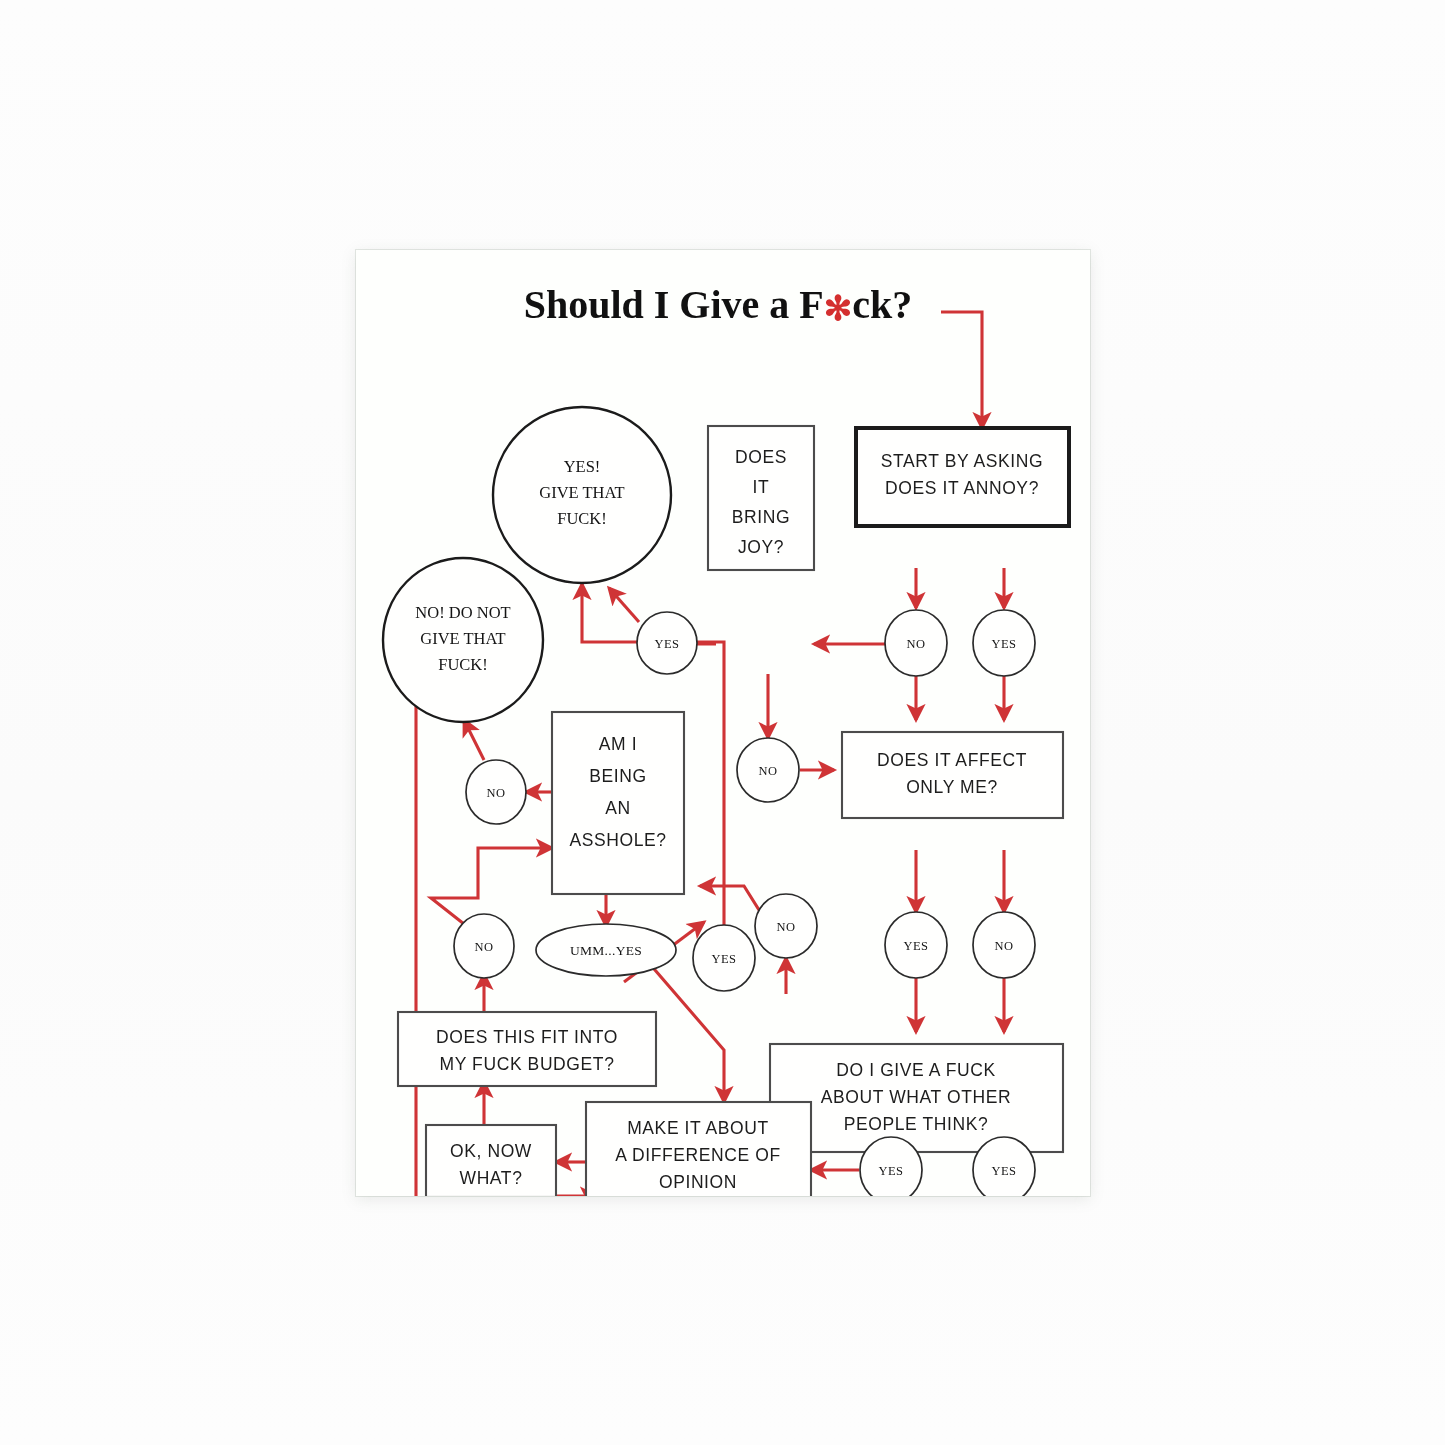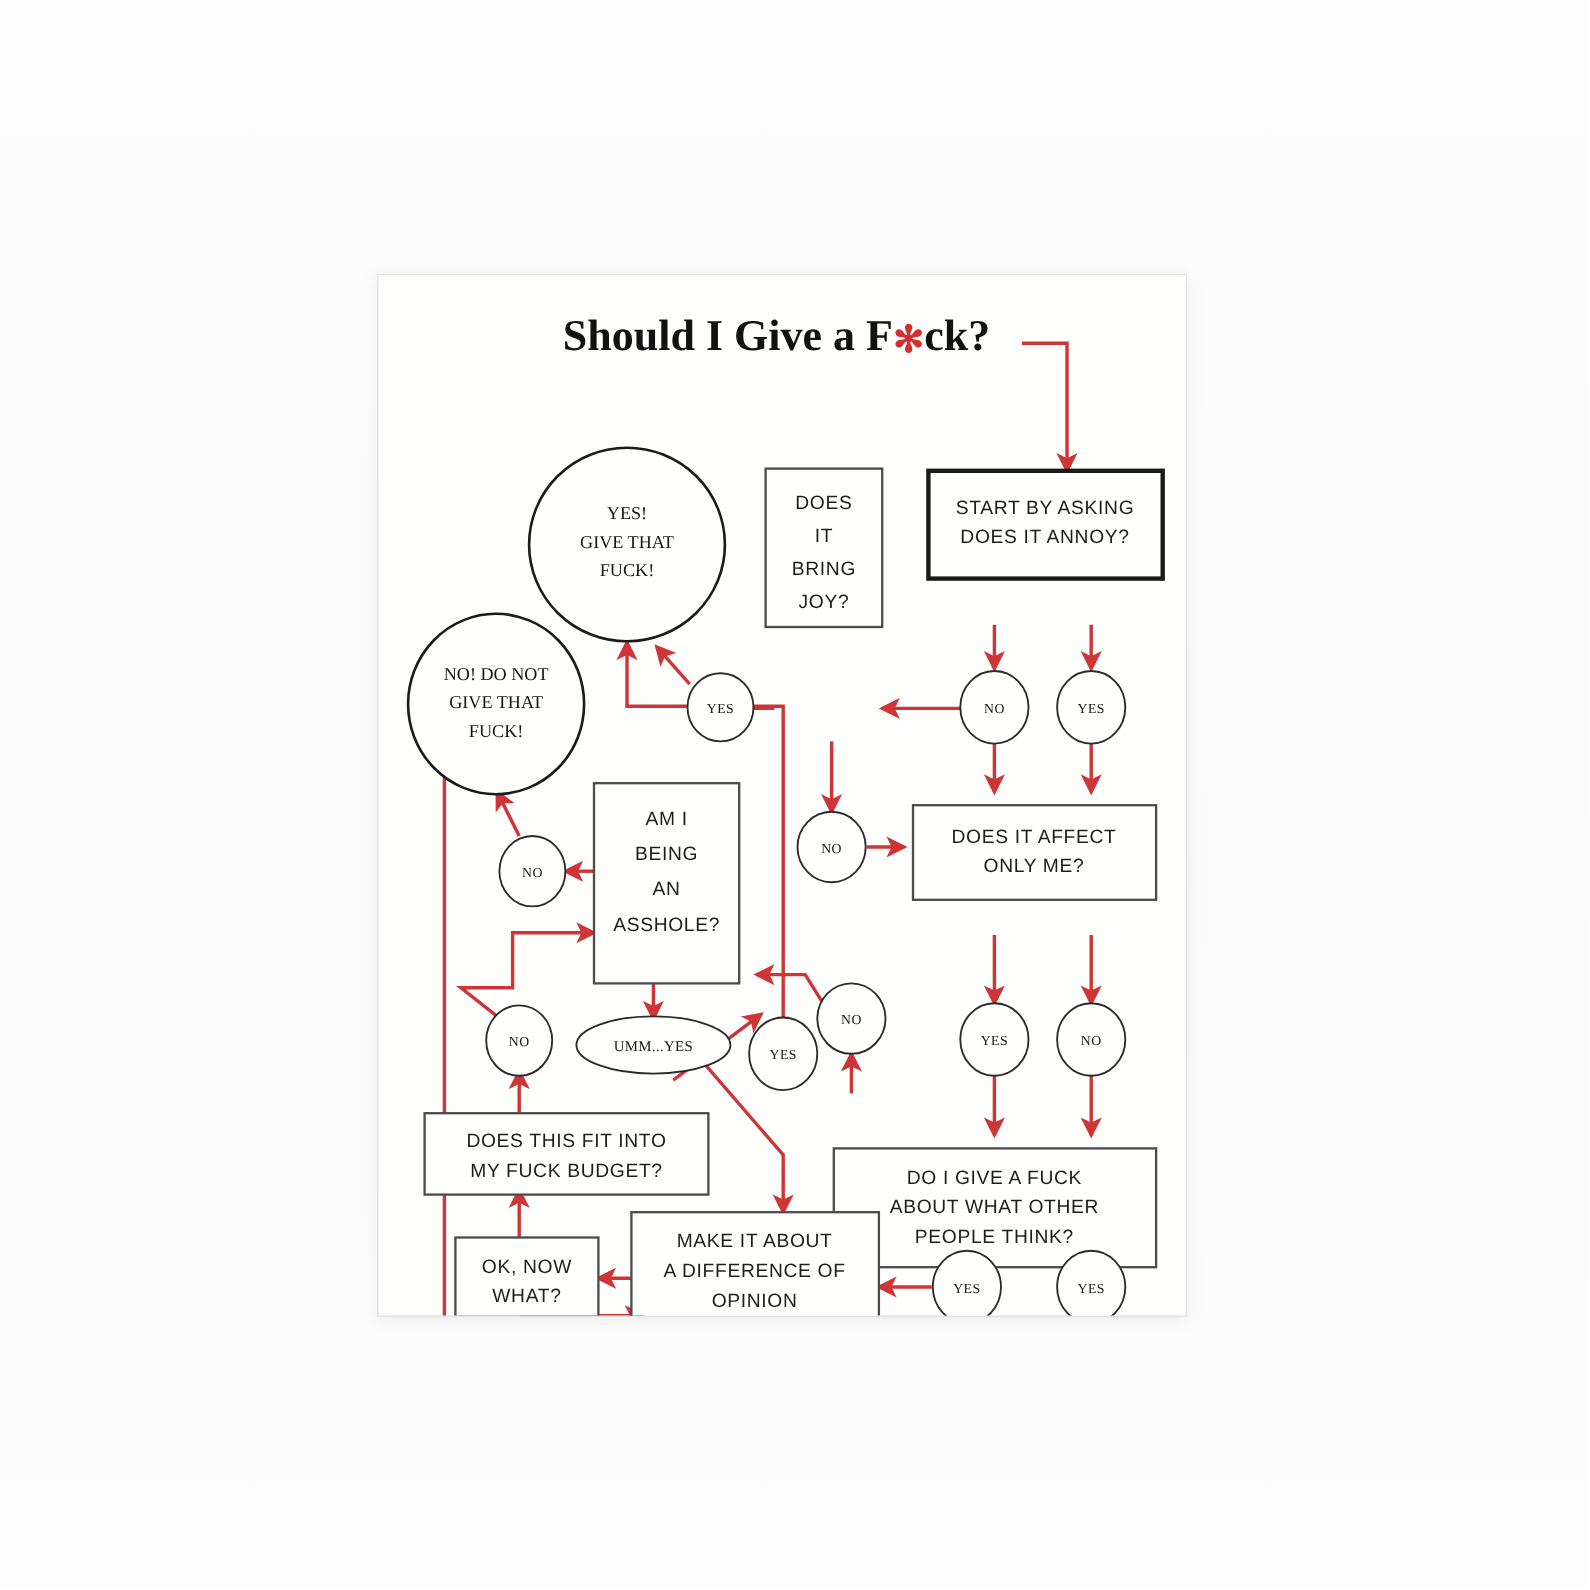--- a/index.html
+++ b/index.html
@@ -6,21 +6,21 @@
   body{
     width:1445px;height:1445px;
     background:#ffffff;
     font-family:"Liberation Sans", sans-serif;
     overflow:hidden;
   }
   #stage{position:relative;width:1445px;height:1445px;
     background:linear-gradient(180deg,#fdfdfd 0%,#fbfbfb 55%,#fdfdfd 100%);}
   
   #poster{
-    position:absolute;left:344px;top:250px;width:734px;height:946px;
+    position:absolute;left:356px;top:250px;width:734px;height:946px;
     background:#fefffd;
     box-shadow:0 3px 14px rgba(120,130,120,.16), 0 0 0 1px rgba(225,230,225,.9);
   }
   #poster svg{display:block;width:734px;height:946px;}
 
   .nodebox{fill:#fffffe;stroke:#4c4c4c;stroke-width:2.1;}
   .nodebox.start{stroke:#1b1b1b;stroke-width:4;}
   .term{fill:#fffffe;stroke:#1b1b1b;stroke-width:2.4;}
   .pill{fill:#fffffe;stroke:#2b2b2b;stroke-width:1.7;}
   .umm{fill:#fffffe;stroke:#2b2b2b;stroke-width:1.7;}

